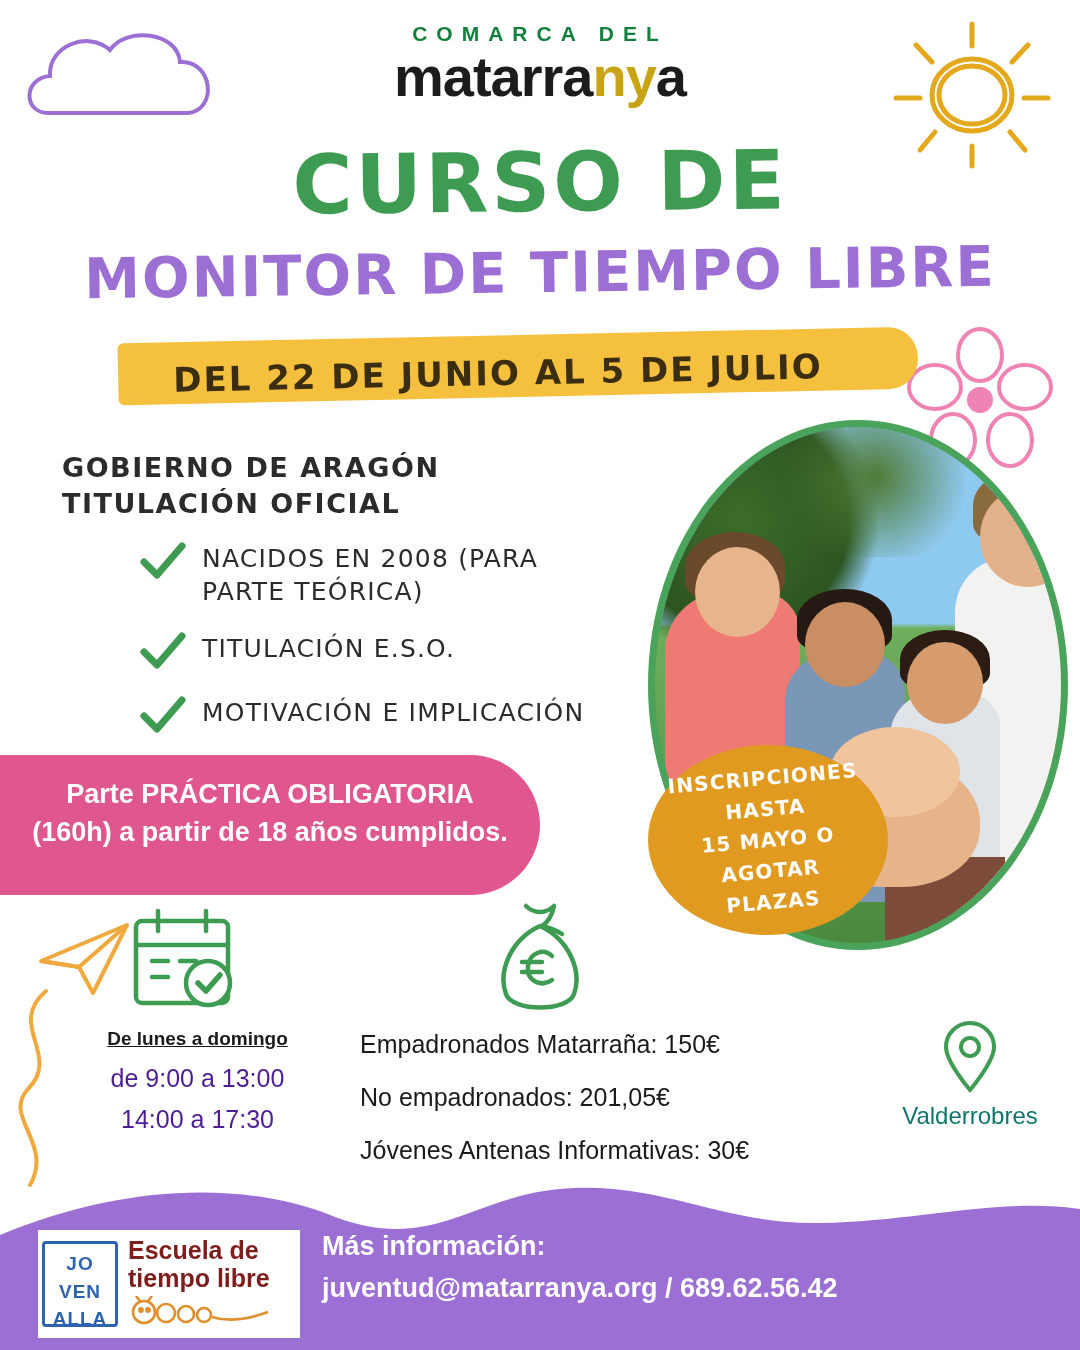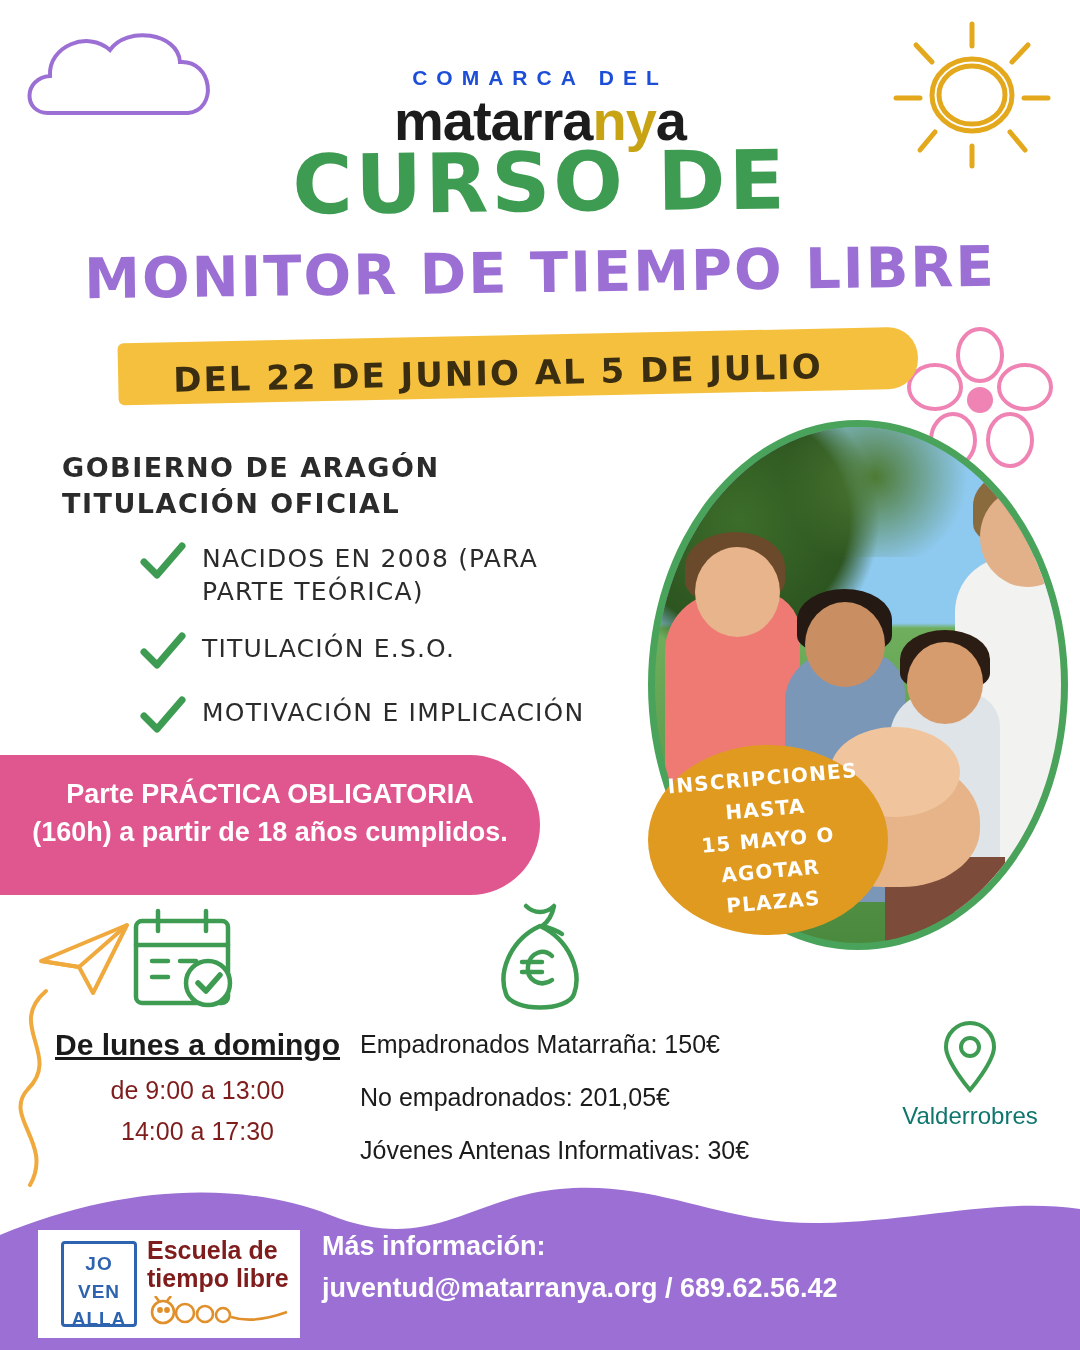--- a/index.html
+++ b/index.html
@@ -37,23 +37,22 @@
 
   
   .logo-wrap {
     position: absolute;
     top: 22px; left: 0; right: 0;
     text-align: center;
   }
   .logo-comarca {
     font-size: 21px;
     letter-spacing: 9px;
-    color: #1d4ed8;
+    color: #15803d;
     font-weight: 700;
-    margin-top: 44px;
   }
   .logo-matarranya {
     font-size: 56px;
     color: #1c1c1c;
     font-weight: 700;
     letter-spacing: -1px;
     line-height: 1.05;
     margin-top: 2px;
   }
   .logo-matarranya .ny { color: #c8a415; }
@@ -235,29 +234,29 @@
   .squiggle   { position: absolute; left: 0px; top: 985px; width: 80px; height: 210px; }
 
   
   .sched {
     position: absolute;
     left: 45px; top: 1028px;
     width: 305px;
     text-align: center;
   }
   .sched-title {
-    font-size: 30px;
+    font-size: 19px;
     font-weight: 700;
     color: #1b1b1b;
     text-decoration: underline;
     margin-bottom: 14px;
   }
   .sched-line {
     font-size: 25px;
-    color: #7f1d1d;
+    color: #4c1d95;
     margin-bottom: 12px;
   }
   .prices {
     position: absolute;
     left: 360px; top: 1030px;
     width: 510px;
   }
   .price-line {
     font-size: 25px;
     color: #1b1b1b;
@@ -296,21 +295,21 @@
   }
 
   
   .joven {
     position: absolute;
     left: 38px; bottom: 12px;
     width: 262px; height: 108px;
     background: #fff;
     display: flex;
     align-items: center;
-    padding: 6px 23px;
+    padding: 6px 4px;
   }
   .joven-box {
     width: 76px; height: 86px;
     border: 3px solid #2e63b0;
     border-radius: 4px;
     color: #2e63b0;
     font-weight: 800;
     font-size: 19px;
     line-height: 1.45;
     text-align: center;

